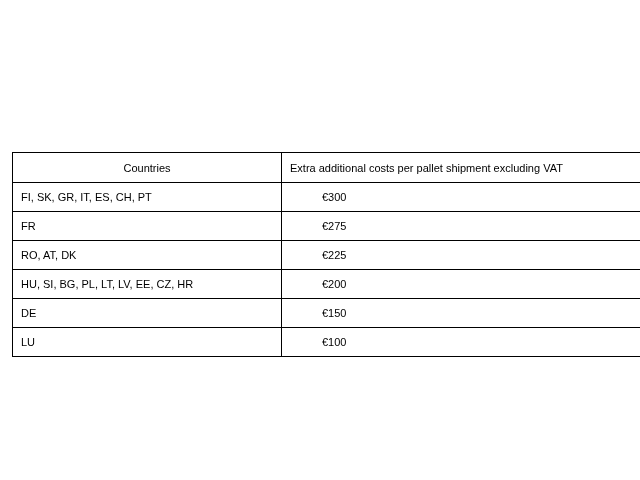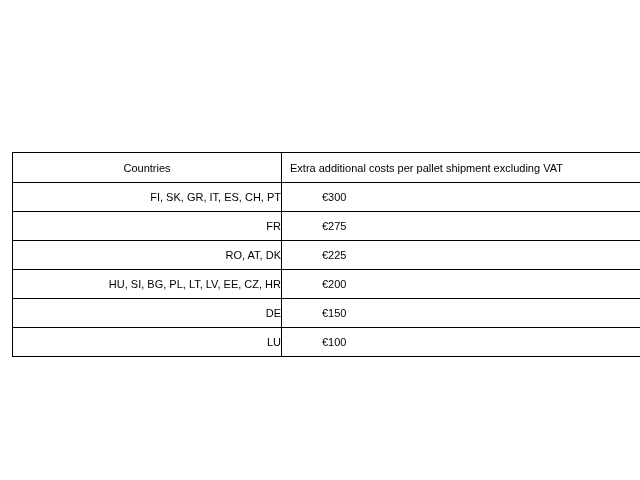--- a/index.html
+++ b/index.html
@@ -47,21 +47,21 @@
   table.charges td {
     border: 1px solid #000000;
     font-size: 11px;
     color: #000000;
     padding: 0 0 0 8px;
     height: 28px;
     vertical-align: middle;
     white-space: nowrap;
     overflow: hidden;
   }
-  table.charges .col-a { width: 260px; text-align: right; }
+  table.charges .col-a { width: 260px; }
   table.charges .col-b { width: 356px; }
   table.charges tr.header td {
     text-align: center;
     padding: 0 4px;
     height: 29px;
   }
   table.charges tr.header td.col-b {
     text-align: left;
     padding-left: 8px;
   }

